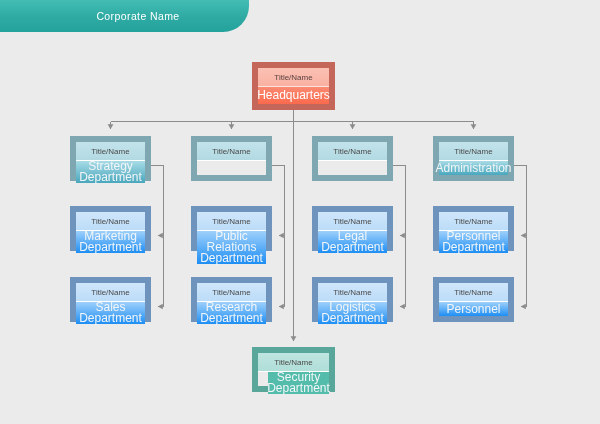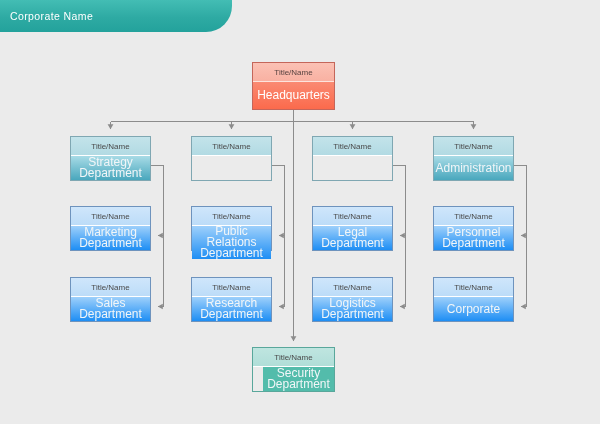--- a/index.html
+++ b/index.html
@@ -16,32 +16,32 @@
     box-sizing:border-box;
     overflow:hidden;
   }
 
   
   #banner{
     position:absolute;left:0;top:0;
     width:232px;height:32px;
     background:linear-gradient(to bottom,#43bdb4 0%,#2eaaa3 55%,#23a29c 100%);
     border-bottom-right-radius:26px;
-    display:flex;align-items:center;
+    display:flex;align-items:center;justify-content:center;padding-left:17px;
   }
   #banner-text{
     color:#ffffff;font-size:10.5px;letter-spacing:.4px;
     padding-left:10px;
   }
 
   
   .node{
     position:absolute;
     box-sizing:border-box;
-    border:1px solid #14b8a6;
+    border:6px solid #14b8a6;
     display:flex;flex-direction:column;
   }
   .node .hdr{
     height:19px;line-height:19px;
     text-align:center;
     font-size:8px;color:#4a4a4a;
     border-bottom:1px solid #ffffff;
     box-sizing:border-box;
     white-space:nowrap;
   }
@@ -180,21 +180,21 @@
     <div class="body">Research<br>Department</div>
   </div>
 
   <div class="node n-blue" style="left:312px;top:277px;width:81px;height:45px;">
     <div class="hdr">Title/Name</div>
     <div class="body">Logistics<br>Department</div>
   </div>
 
   <div class="node n-blue" style="left:433px;top:277px;width:81px;height:45px;">
     <div class="hdr">Title/Name</div>
-    <div class="body">Corporate</div>
+    <div class="body">Personnel</div>
   </div>
 
   <div class="node n-green" style="left:252px;top:347px;width:83px;height:45px;">
     <div class="hdr">Title/Name</div>
     <div class="body">Security<br>Department</div>
   </div>
 
 </div>
 
 </body></html>

